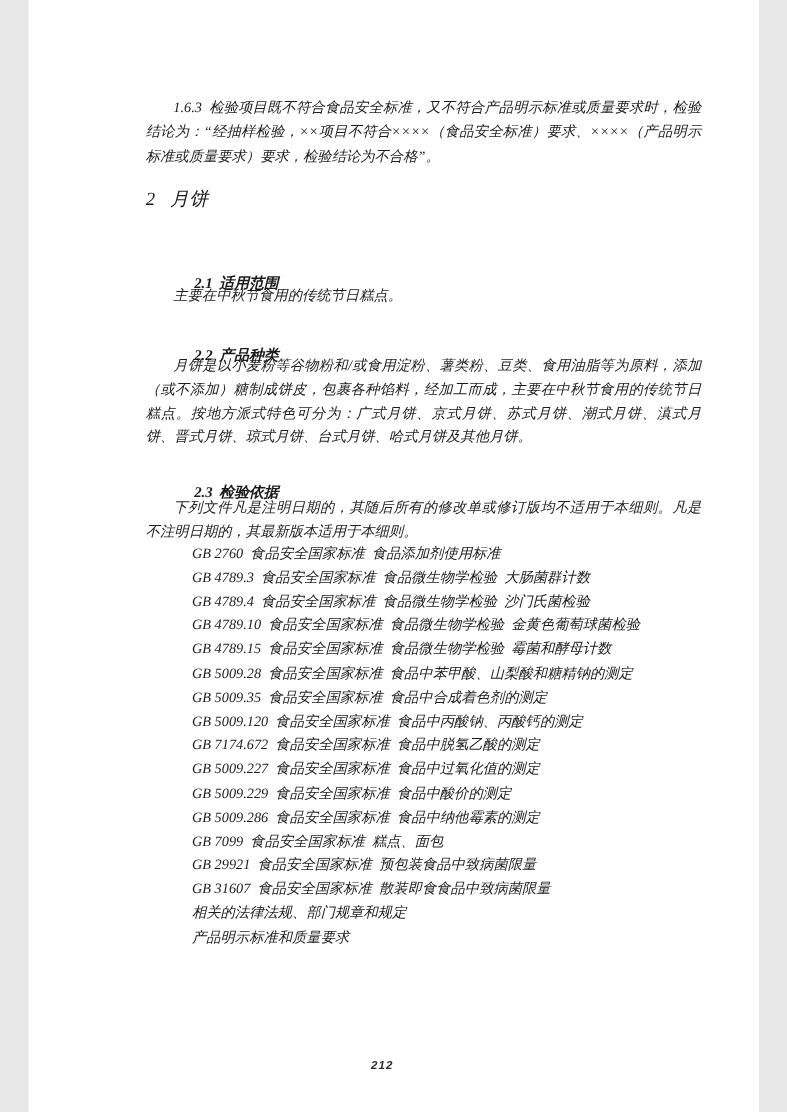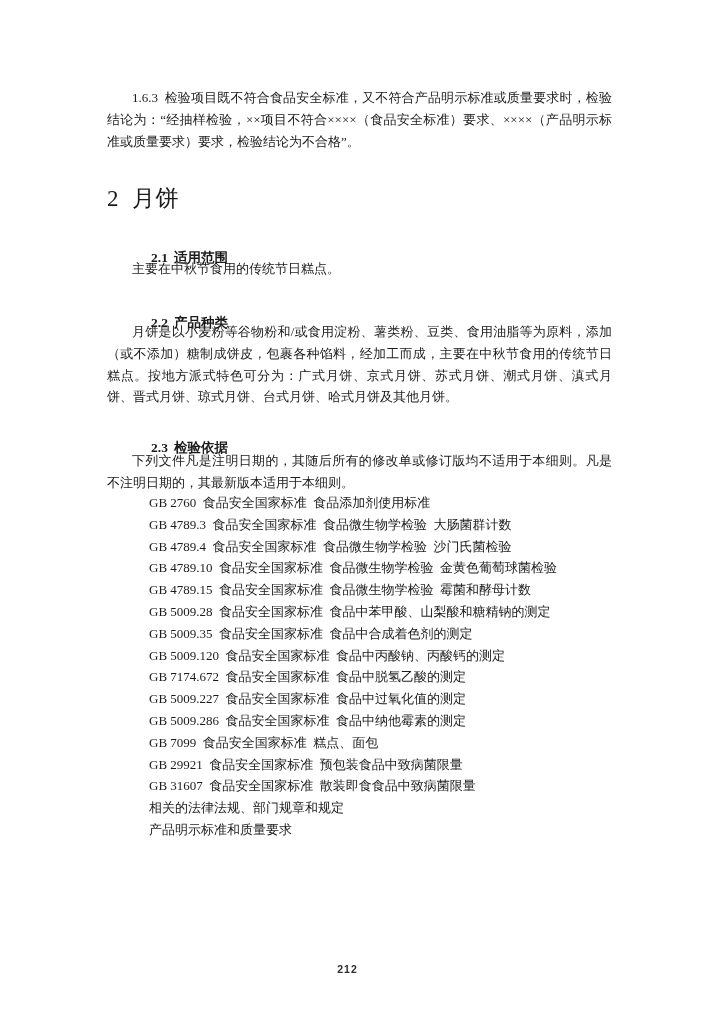--- a/index.html
+++ b/index.html
@@ -1,41 +1,42 @@
 <!DOCTYPE html>
 <html lang="zh"><head>
 <meta charset="utf-8">
 <style>
   html, body { margin: 0; padding: 0; background: #e8e8e8; }
   .doc-page {
     position: relative;
-    width: 715px;
+    width: 664px;
     height: 1011px;
     margin: 0 auto;
     background: #ffffff;
     font-family: "Liberation Serif", "DejaVu Serif", serif;
     color: #1b1b1b;
     overflow: hidden;
+    font-style: italic;
   }
   .para {
     position: absolute;
     left: 107px;
     width: 505px;
     font-size: 13px;
     line-height: 21.8px;
     text-align: justify;
     text-indent: 25px;
     margin: 0;
   }
   .para-163 { top: 87px; }
   .chapter-heading {
     position: absolute;
     left: 107px;
-    top: 184px;
-    font-size: 23px;
+    top: 166px;
+    font-size: 17px;
     line-height: 30px;
     font-weight: 500;
     margin: 0;
     letter-spacing: 0.5px;
   }
   .chapter-heading .chapter-title { margin-left: 13px; }
   .section-heading {
     position: absolute;
     left: 133px;
     font-size: 13.5px;
@@ -105,20 +106,21 @@
     <li class="std-item">GB 2760 食品安全国家标准 食品添加剂使用标准</li>
     <li class="std-item">GB 4789.3 食品安全国家标准 食品微生物学检验 大肠菌群计数</li>
     <li class="std-item">GB 4789.4 食品安全国家标准 食品微生物学检验 沙门氏菌检验</li>
     <li class="std-item">GB 4789.10 食品安全国家标准 食品微生物学检验 金黄色葡萄球菌检验</li>
     <li class="std-item">GB 4789.15 食品安全国家标准 食品微生物学检验 霉菌和酵母计数</li>
     <li class="std-item">GB 5009.28 食品安全国家标准 食品中苯甲酸、山梨酸和糖精钠的测定</li>
     <li class="std-item">GB 5009.35 食品安全国家标准 食品中合成着色剂的测定</li>
     <li class="std-item">GB 5009.120 食品安全国家标准 食品中丙酸钠、丙酸钙的测定</li>
     <li class="std-item">GB 7174.672 食品安全国家标准 食品中脱氢乙酸的测定</li>
     <li class="std-item">GB 5009.227 食品安全国家标准 食品中过氧化值的测定</li>
+    <li class="std-item">GB 5009.229 食品安全国家标准 食品中酸价的测定</li>
     <li class="std-item">GB 5009.286 食品安全国家标准 食品中纳他霉素的测定</li>
     <li class="std-item">GB 7099 食品安全国家标准 糕点、面包</li>
     <li class="std-item">GB 29921 食品安全国家标准 预包装食品中致病菌限量</li>
     <li class="std-item">GB 31607 食品安全国家标准 散装即食食品中致病菌限量</li>
     <li class="std-item">相关的法律法规、部门规章和规定</li>
     <li class="std-item">产品明示标准和质量要求</li>
   </ul>
 
   <div class="page-number">212</div>
 

